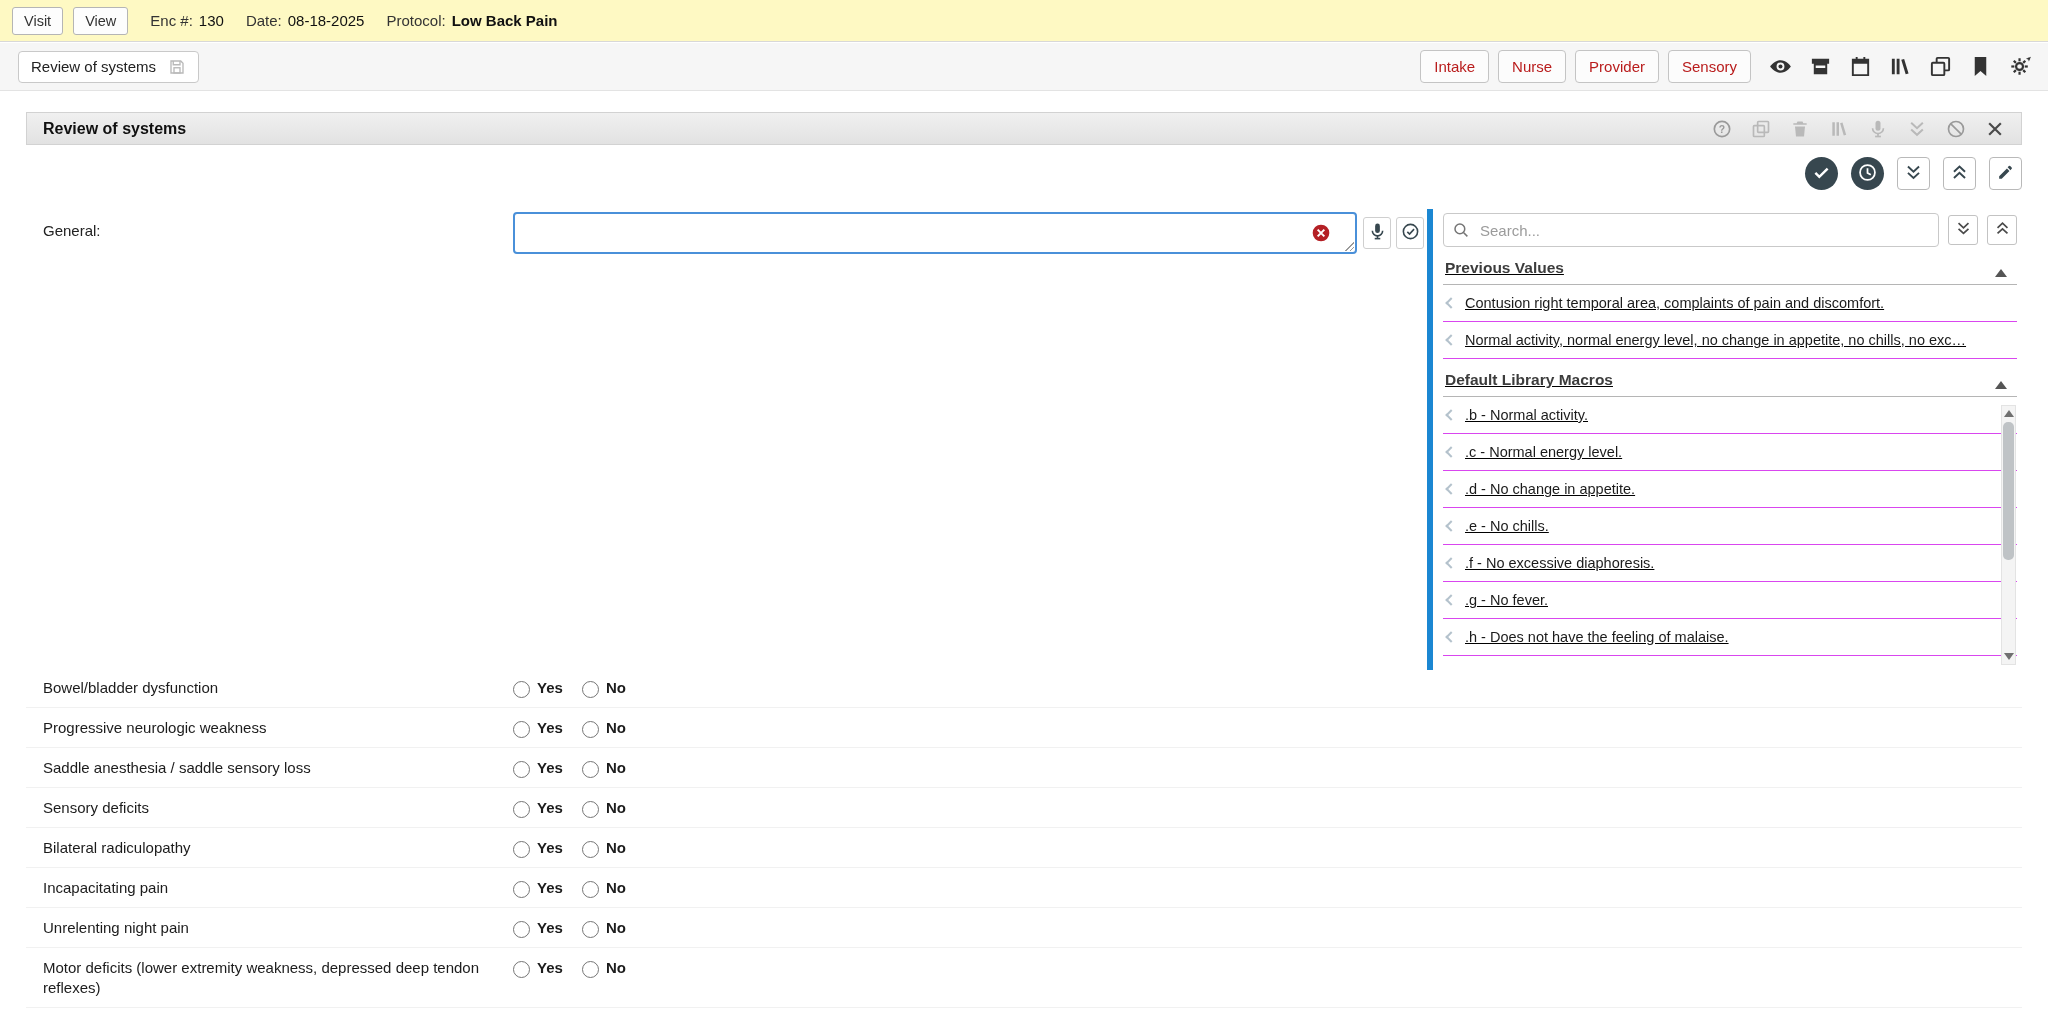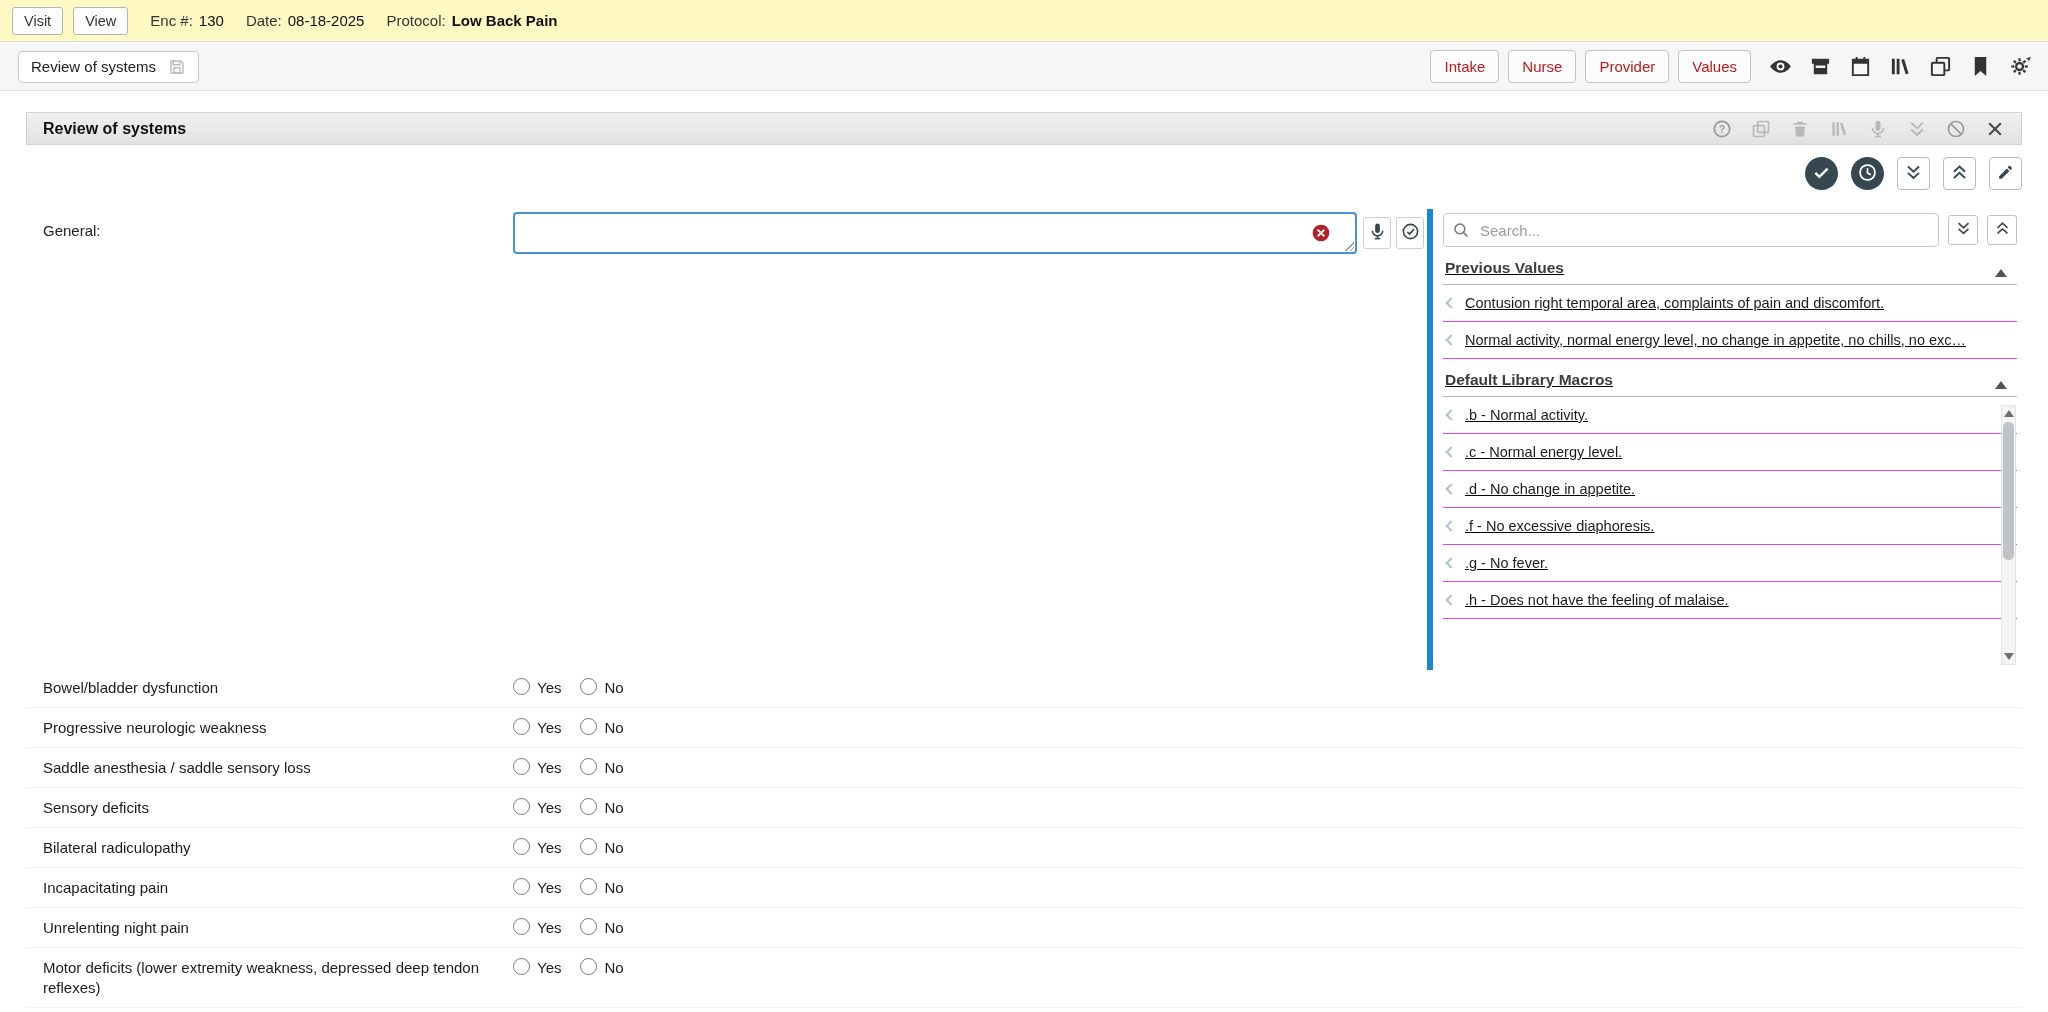--- a/index.html
+++ b/index.html
@@ -103,21 +103,21 @@
   .sb-up { top:4px; border-bottom:7px solid #707070; }
   .sb-down { bottom:4px; border-top:7px solid #707070; }
   .sb-thumb { position:absolute; left:1px; top:16px; width:11px; height:138px; background:#bfc3c6;
               border-radius:5px; cursor:grab; }
 
   
   .questions { position:absolute; left:26px; top:668px; width:1996px; }
   .q-row { position:relative; padding:10px 0 9px 17px; border-bottom:1px solid #f1f1f1;
            font-size:15px; color:#1c1c1c; line-height:20px; }
   .q-label { display:block; width:440px; }
-  .radio-group { position:absolute; left:487px; top:10px; display:flex; align-items:flex-start; }
+  .radio-group { position:absolute; left:487px; top:10px; display:flex; align-items:flex-end;font-weight:bold; }
   .radio { width:17px; height:17px; border:1px solid #767676; border-radius:50%; background:#fff;
            cursor:pointer; flex:0 0 auto; }
   .radio-label { margin:0 0 0 7px; color:#1c1c1c; }
   .radio-label.yes { margin-right:19px; }
 </style>
 </head>
 <body>
 
 <div class="screen">
 
@@ -148,21 +148,21 @@
             <rect x="8" y="13" width="8" height="7"></rect>
         </svg>
       </span>
     </div>
     <div class="toolbar-right">
       <div class="toolbar-right-btns">
 
       <button class="btn-light">Intake</button>
           <button class="btn-light">Nurse</button>
           <button class="btn-light">Provider</button>
-          <button class="btn-light">Values</button>
+          <button class="btn-light">Sensory</button>
         </div>
       <div class="icon-cluster">
         <span class="tico">
           <svg viewBox="0 0 24 24" fill="#333">
               <path d="M12 5.5C6.3 5.5 2.3 10.4 1.2 12c1.1 1.6 5.1 6.5 10.8 6.5s9.7-4.9 10.8-6.5c-1.1-1.6-5.1-6.5-10.8-6.5zm0 10.6a4.1 4.1 0 1 1 0-8.2 4.1 4.1 0 0 1 0 8.2z"></path>
               <circle cx="12" cy="12" r="2.1"></circle>
             </svg>
         </span>
         <span class="tico">
           <svg viewBox="0 0 24 24" fill="#333" fill-rule="evenodd">
@@ -376,20 +376,24 @@
           <div class="panel-item">
           <span class="chev-left"></span>
           <span>.c - Normal energy level.</span>
         </div>
           <div class="panel-item">
           <span class="chev-left"></span>
           <span>.d - No change in appetite.</span>
         </div>
           <div class="panel-item">
           <span class="chev-left"></span>
+          <span>.e - No chills.</span>
+        </div>
+          <div class="panel-item">
+          <span class="chev-left"></span>
           <span>.f - No excessive diaphoresis.</span>
         </div>
           <div class="panel-item">
           <span class="chev-left"></span>
           <span>.g - No fever.</span>
         </div>
           <div class="panel-item">
           <span class="chev-left"></span>
           <span>.h - Does not have the feeling of malaise.</span>
         </div>

